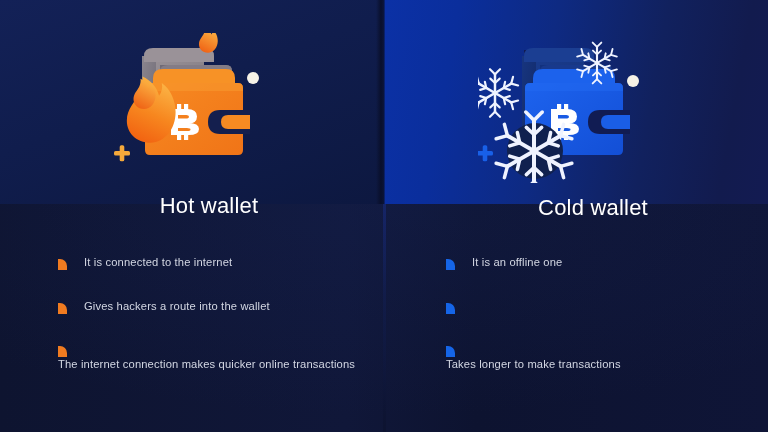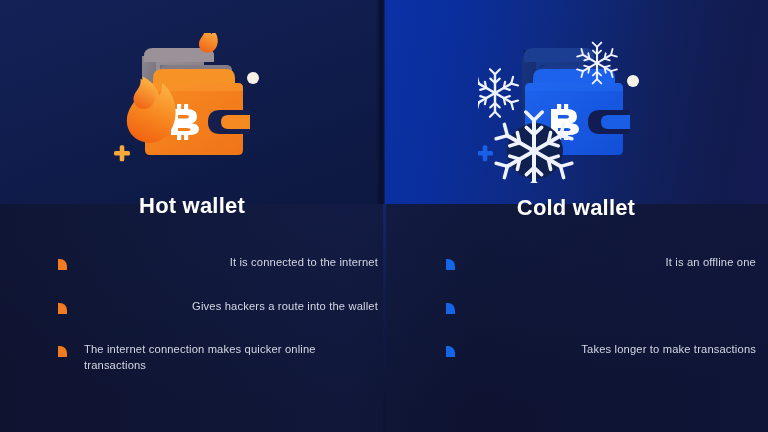--- a/index.html
+++ b/index.html
@@ -27,29 +27,29 @@
 
   
   .illus{position:absolute;width:180px;height:150px;}
   .illus.hot{left:98px;top:33px;}
   .illus.cold{left:478px;top:33px;}
 
   .bullets{position:absolute;}
   .bullets.hot{left:58px;top:255px;width:320px;}
   .bullets.cold{left:446px;top:255px;width:310px;}
 
-  .b-row{display:flex;align-items:flex-start;margin-bottom:28px;justify-content:space-between;}
-  .b-row:last-child{margin-bottom:16px;}
+  .b-row{display:flex;align-items:flex-start;margin-bottom:28px;}
+  .b-row:last-child{margin-bottom:16px;flex-direction:column;}
   .b-mark{flex:0 0 auto;width:9px;height:11px;margin-top:4px;margin-right:17px;}
   .b-mark.hot{background:#F07B20;border-top-right-radius:7px;}
   .b-mark.cold{background:#1565E8;border-top-right-radius:7px;}
   .b-text{font-size:11.2px;line-height:15.5px;color:#D3D7E3;letter-spacing:.15px;}
 
   .title{position:absolute;width:384px;text-align:center;color:#FFFFFF;
-    font-size:22px;font-weight:bold;letter-spacing:.2px;}
+    font-size:22px;font-weight:normal;letter-spacing:.2px;padding-left:17px;}
   .title.hot{left:0;top:193px;}
   .title.cold{left:384px;top:195px;text-align:center;}
 </style>
 </head>
 <body>
 
 <div class="slide">
 
   <div class="bg-bottom"></div>
   <div class="bg-top-left"></div>

